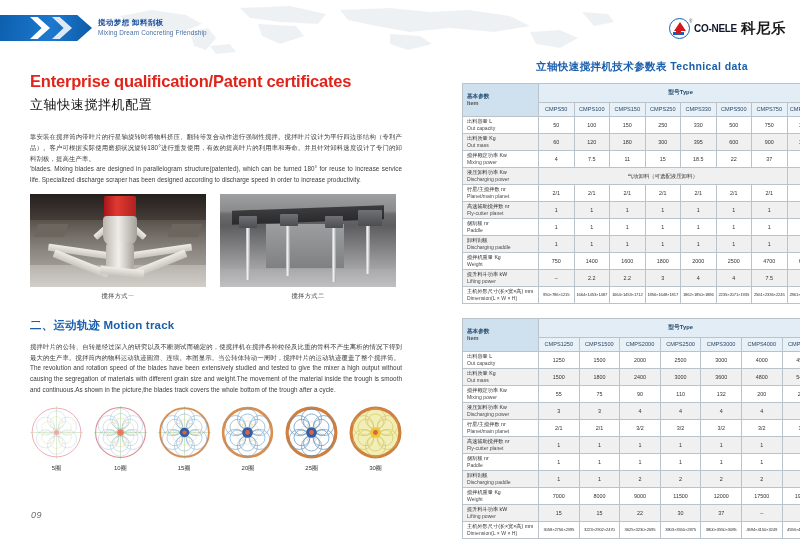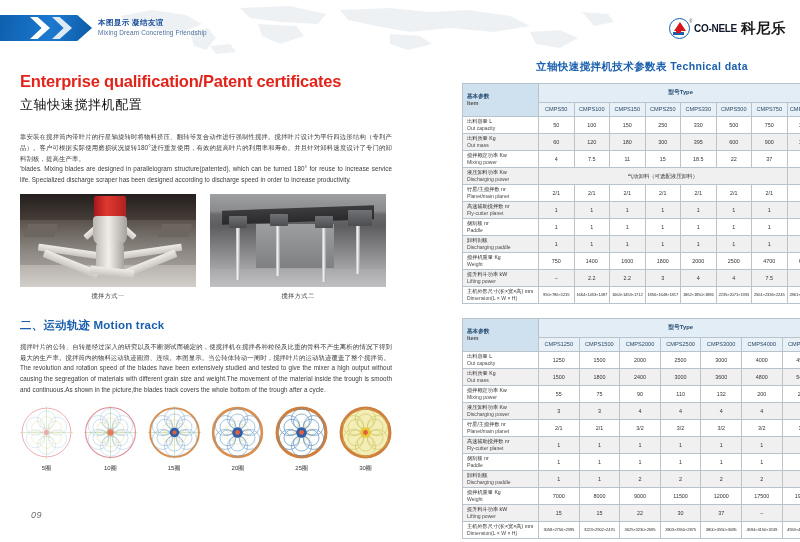--- a/index.html
+++ b/index.html
@@ -30,21 +30,21 @@
      background:#ffffff;border:1.6px solid #1560b0;overflow:hidden;}
   .brand-mark .tri{position:absolute;left:50%;top:3px;transform:translateX(-50%);
      width:0;height:0;border-left:6px solid transparent;border-right:6px solid transparent;border-bottom:9px solid #d7161c;}
   .brand-mark .bar{position:absolute;left:2.5px;bottom:3.2px;width:11px;height:2.4px;background:#1560b0;}
   .brand-mark .bar2{position:absolute;left:5.5px;bottom:5.4px;width:5px;height:2.2px;background:#d7161c;}
   .brand-reg{position:absolute;left:20px;top:1px;font-size:4.5px;color:#555;}
   .brand-en{font-size:10px;font-weight:bold;color:#0f172a;letter-spacing:-.3px;font-family:Liberation Sans, sans-serif;}
   .brand-cn{font-size:14.5px;font-weight:bold;color:#1a1a1a;letter-spacing:.5px;}
 
   
-  .left{position:absolute;left:20px;top:72px;width:372px;}
+  .left{position:absolute;left:30px;top:72px;width:372px;}
   .title-en{font-size:16.5px;font-weight:bold;color:#e2231a;letter-spacing:-.2px;line-height:1.1;}
   .title-cn{font-size:13px;color:#111;margin-top:6px;letter-spacing:.6px;}
 
   .sec{margin-top:17px;}
   .sec-head{font-size:11.5px;font-weight:bold;color:#1a5fad;letter-spacing:.2px;}
   .body-cn{font-size:6.4px;line-height:1.72;color:#3a3a3a;margin-top:8px;text-align:justify;letter-spacing:.1px;}
   .body-en{font-size:6.3px;line-height:1.68;color:#3a3a3a;text-align:justify;letter-spacing:.05px;}
 
   
   .photos{margin-top:9px;display:flex;gap:14px;}
@@ -131,21 +131,21 @@
         <path d="M300 32 L330 34 L342 42 L318 48 L300 42 Z"></path>
         <path d="M440 30 L470 28 L488 36 L470 46 L446 42 Z"></path>
         <path d="M492 10 L518 12 L524 20 L504 24 Z"></path>
         <path d="M120 44 L140 42 L146 50 L126 52 Z"></path>
       </g>
     </svg>
     <div class="logo-chev">
       <div class="v1"></div>
         <div class="v2"></div>
     </div>
-    <div class="slogan-cn">本图显示  凝结友谊</div>
+    <div class="slogan-cn">搅动梦想  卸料刮板</div>
     <div class="slogan-en">Mixing  Dream Concreting Friendship</div>
 
     <div class="brand">
       <div class="brand-mark">
         <div class="tri"></div>
           <div class="bar"></div>
           <div class="bar2"></div>
       </div>
       <div class="brand-reg">®</div>
       <div class="brand-en">CO-NELE</div>

